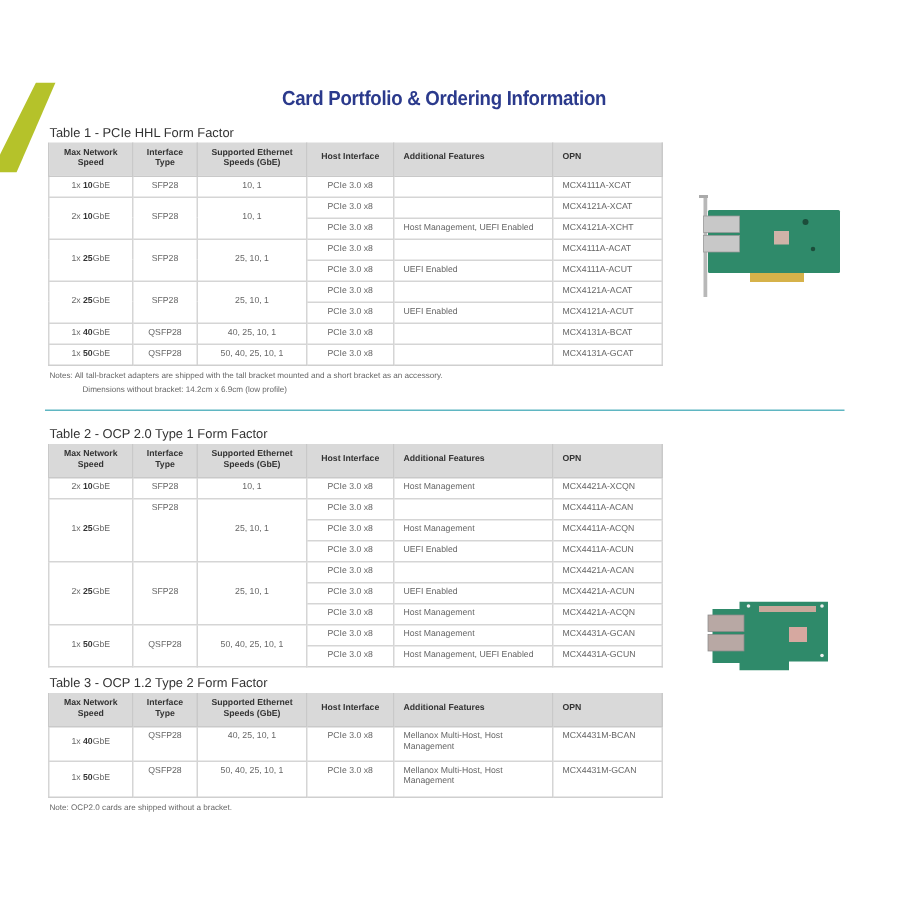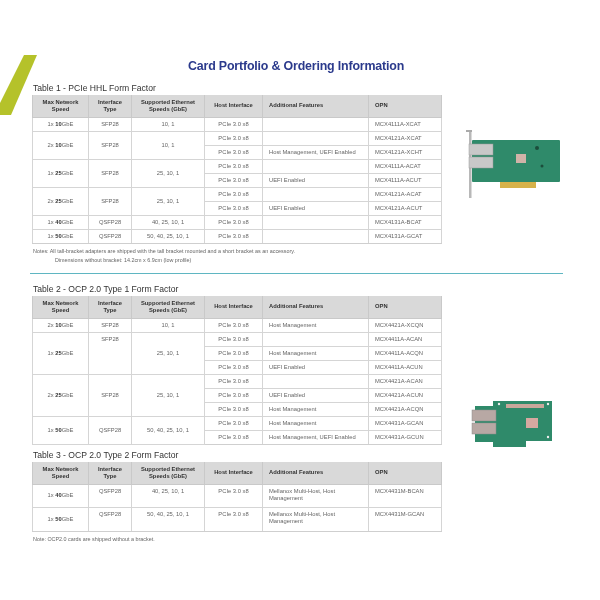--- a/index.html
+++ b/index.html
@@ -229,21 +229,21 @@
         <td class="left">MCX4431A-GCAN</td>
       </tr>
       <tr>
         <td>PCIe 3.0 x8</td>
         <td class="left">Host Management, UEFI Enabled</td>
         <td class="left">MCX4431A-GCUN</td>
       </tr>
     </tbody>
   </table>
 
-<div class="tcap" style="top:450px;">Table 3 - OCP 2.0 Type 2 Form Factor</div>
+<div class="tcap" style="top:450px;">Table 3 - OCP 1.2 Type 2 Form Factor</div>
 <table class="spec" id="t3" style="top:462px;">
     <colgroup>
       <col class="col1">
       <col class="col2">
       <col class="col3">
       <col class="col4">
       <col class="col5">
       <col class="col6">
     </colgroup>
     <thead>

